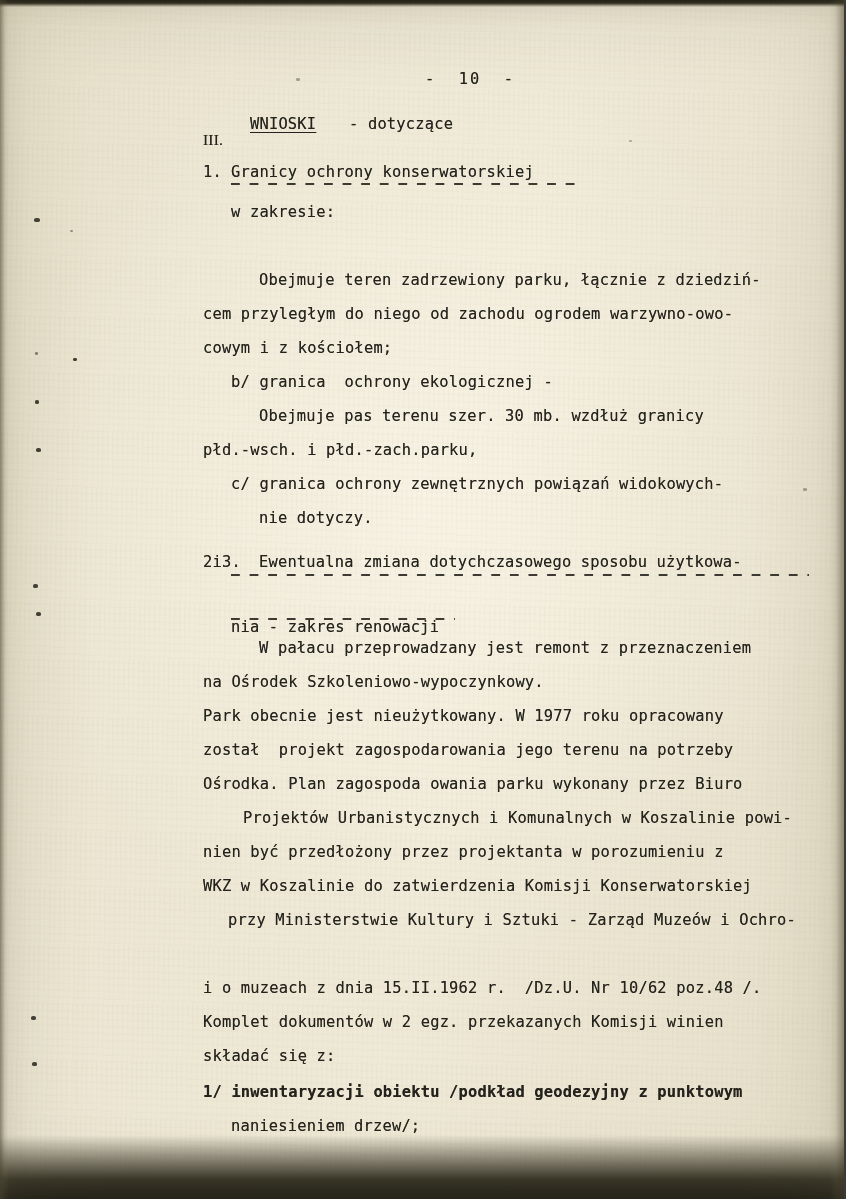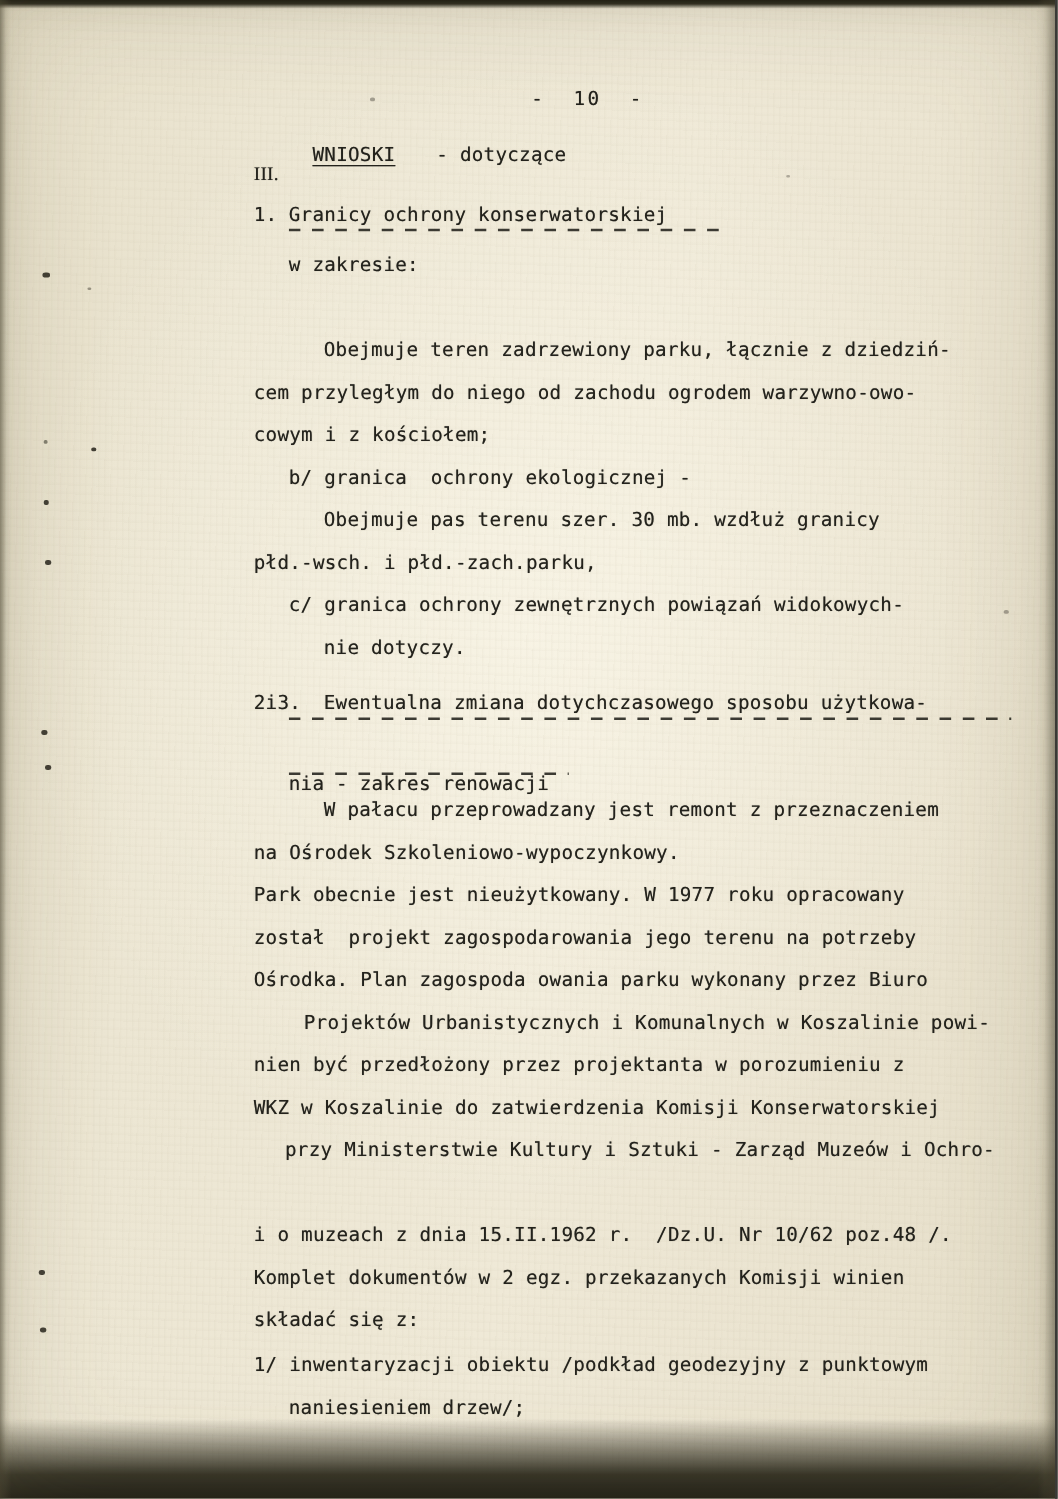--- a/index.html
+++ b/index.html
@@ -132,21 +132,21 @@
     <div class="ln" style="left:203px; top:741px;">został  projekt zagospodarowania jego terenu na potrzeby</div>
     <div class="ln" style="left:203px; top:775px;">Ośrodka. Plan zagospoda owania parku wykonany przez Biuro</div>
     <div class="ln" style="left:203px; top:809px;margin-left:40px;">Projektów Urbanistycznych i Komunalnych w Koszalinie powi-</div>
     <div class="ln" style="left:203px; top:843px;">nien być przedłożony przez projektanta w porozumieniu z</div>
     <div class="ln" style="left:203px; top:877px;">WKZ w Koszalinie do zatwierdzenia Komisji Konserwatorskiej</div>
     <div class="ln" style="left:203px; top:911px;margin-left:25px;">przy Ministerstwie Kultury i Sztuki - Zarząd Muzeów i Ochro-</div>
     <div class="ln" style="left:203px; top:979px;">i o muzeach z dnia 15.II.1962 r.  /Dz.U. Nr 10/62 poz.48 /.</div>
     <div class="ln" style="left:203px; top:1013px;">Komplet dokumentów w 2 egz. przekazanych Komisji winien</div>
     <div class="ln" style="left:203px; top:1047px;">składać się z:</div>
 
-    <div class="ln" style="left:203px; top:1083px;">1/ inwentaryzacji obiektu /podkład geodezyjny z punktowym</div>
+    <div class="ln" style="left:203px; top:1083px;font-weight:bold;">1/ inwentaryzacji obiektu /podkład geodezyjny z punktowym</div>
     <div class="ln" style="left:231px; top:1117px;">naniesieniem drzew/;</div>
 
   </div>
 
   <div class="speck" style="left:34px;  top:218px;  width:6px;  height:4px;"></div>
   <div class="speck" style="left:70px;  top:230px;  width:3px;  height:2px; opacity:.4;"></div>
   <div class="speck" style="left:35px;  top:352px;  width:3px;  height:3px; opacity:.5;"></div>
   <div class="speck" style="left:73px;  top:358px;  width:4px;  height:3px;"></div>
   <div class="speck" style="left:35px;  top:400px;  width:4px;  height:4px;"></div>
   <div class="speck" style="left:36px;  top:448px;  width:5px;  height:4px;"></div>

